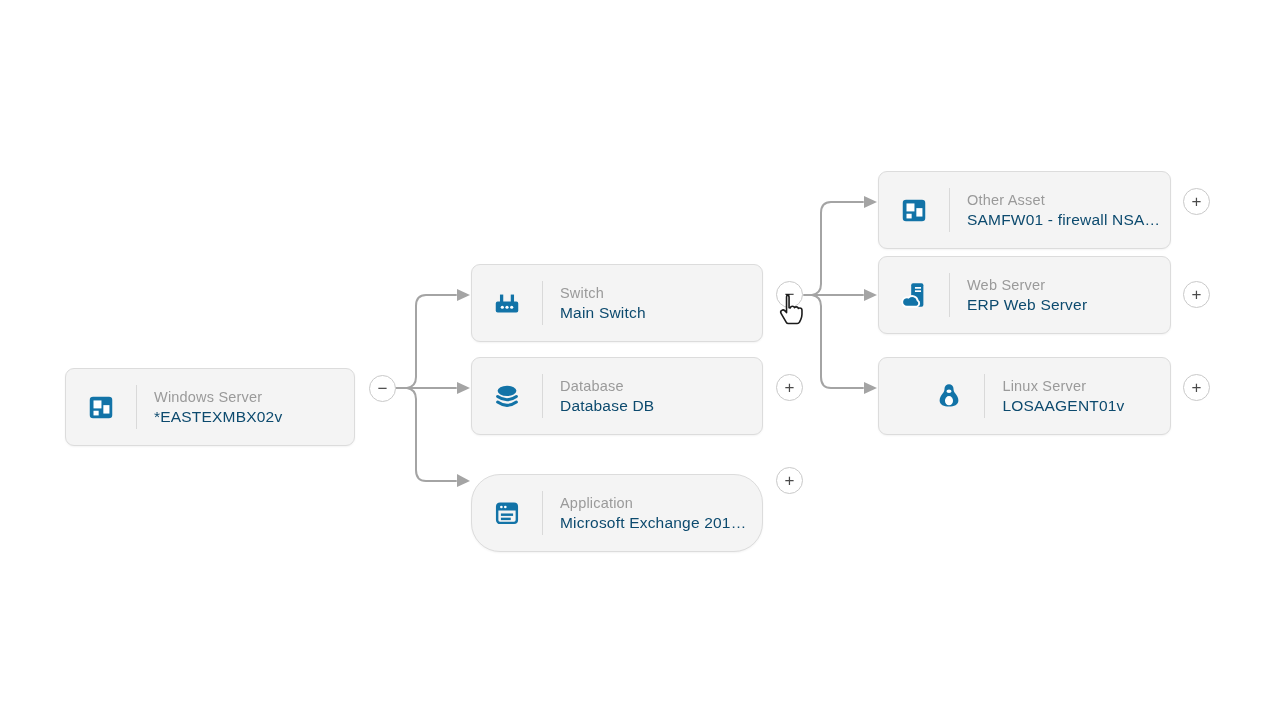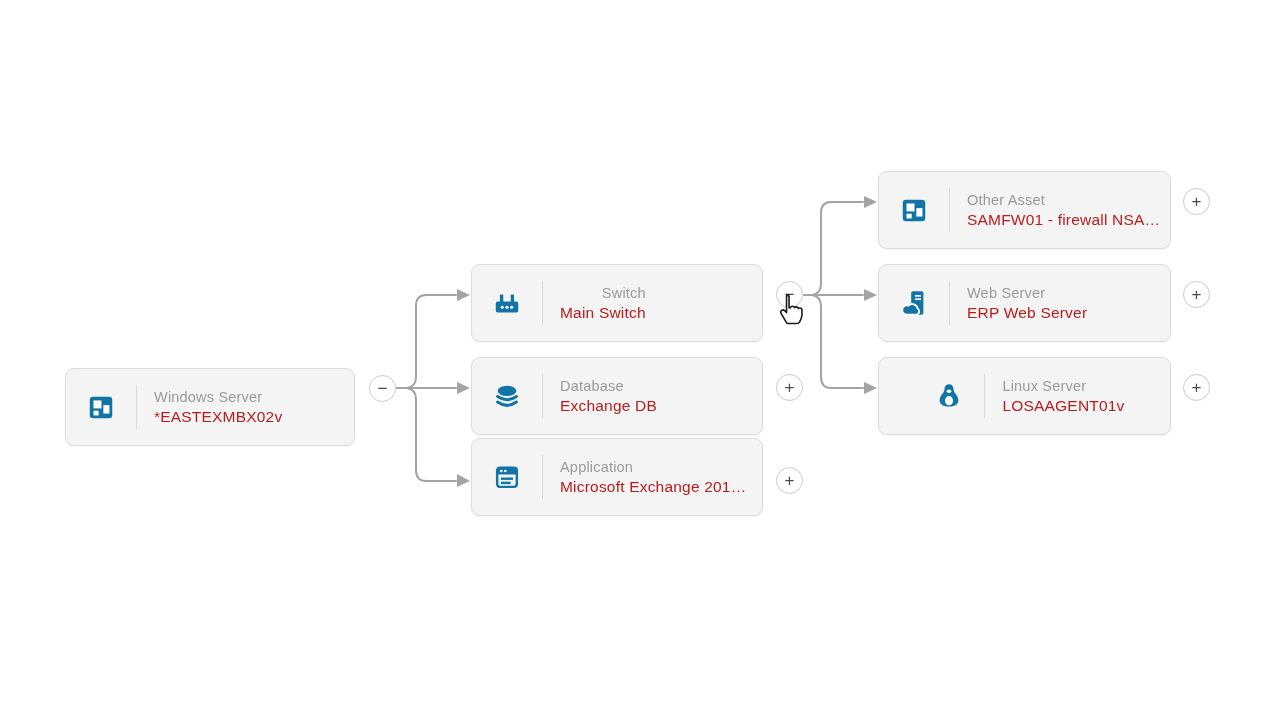--- a/index.html
+++ b/index.html
@@ -41,21 +41,21 @@
     white-space: nowrap;
   }
   .node-type {
     font-size: 14.5px;
     color: #9a9a9a;
     line-height: 19px;
     letter-spacing: 0.2px;
   }
   .node-name {
     font-size: 15.5px;
-    color: #b91c1c;
+    color: #0c4a6e;
     line-height: 20px;
     letter-spacing: 0.2px;
   }
 
   .toggle {
     position: absolute;
     width: 27px;
     height: 27px;
     border-radius: 50%;
     background: #ffffff;
@@ -108,21 +108,21 @@
         <rect x="18.5" y="14" width="6.5" height="9" fill="#ffffff"></rect>
       </svg>
     </div>
     <div class="node-divider"></div>
     <div class="node-text">
       <div class="node-type">Windows Server</div>
       <div class="node-name">*EASTEXMBX02v</div>
     </div>
   </div>
 
-  <div class="node" style="left:471px; top:264px; width:292px;text-align:right;">
+  <div class="node" style="left:471px; top:264px; width:292px;">
     <div class="node-icon">
       <svg width="30" height="30" viewBox="0 0 32 32">
         <rect x="8.5" y="7" width="3.5" height="9" fill="#1273a7"></rect>
         <rect x="20" y="7" width="3.5" height="9" fill="#1273a7"></rect>
         <rect x="4" y="14.5" width="24" height="11.5" rx="2" fill="#1273a7"></rect>
         <circle cx="11" cy="20.5" r="1.7" fill="#ffffff"></circle>
         <circle cx="16" cy="20.5" r="1.7" fill="#ffffff"></circle>
         <circle cx="21" cy="20.5" r="1.7" fill="#ffffff"></circle>
       </svg>
     </div>
@@ -137,25 +137,25 @@
     <div class="node-icon">
       <svg width="30" height="30" viewBox="0 0 32 32">
         <ellipse cx="16" cy="10.5" rx="10" ry="5.5" fill="#1273a7"></ellipse>
         <path d="M6 16.5 Q16 23.5 26 16.5" stroke="#1273a7" stroke-width="3.2" fill="none" stroke-linecap="round"></path>
         <path d="M6 22.5 Q16 29.5 26 22.5" stroke="#1273a7" stroke-width="3.2" fill="none" stroke-linecap="round"></path>
       </svg>
     </div>
     <div class="node-divider"></div>
     <div class="node-text">
       <div class="node-type">Database</div>
-      <div class="node-name">Exchange DB</div>
-    </div>
-  </div>
-
-  <div class="node" style="left:471px; top:438px; width:292px;">
+      <div class="node-name">Database DB</div>
+    </div>
+  </div>
+
+  <div class="node" style="left:471px; top:474px; width:292px;border-radius:29px;">
     <div class="node-icon">
       <svg width="30" height="30" viewBox="0 0 32 32">
         <rect x="5.5" y="6" width="21" height="20.5" rx="3" fill="none" stroke="#1273a7" stroke-width="2.6"></rect>
         <path d="M5.5 9 a3 3 0 0 1 3 -3 h15 a3 3 0 0 1 3 3 v4.2 h-21 z" fill="#1273a7"></path>
         <circle cx="10" cy="9.6" r="1.4" fill="#ffffff"></circle>
         <circle cx="14.2" cy="9.6" r="1.4" fill="#ffffff"></circle>
         <rect x="9.5" y="16.5" width="13" height="2.6" fill="#1273a7"></rect>
         <rect x="9.5" y="21" width="10.5" height="2.6" fill="#1273a7"></rect>
       </svg>
     </div>
@@ -175,21 +175,21 @@
         <rect x="18.5" y="14" width="6.5" height="9" fill="#ffffff"></rect>
       </svg>
     </div>
     <div class="node-divider"></div>
     <div class="node-text">
       <div class="node-type">Other Asset</div>
       <div class="node-name">SAMFW01 - firewall NSA…</div>
     </div>
   </div>
 
-  <div class="node" style="left:878px; top:264px; width:293px;">
+  <div class="node" style="left:878px; top:256px; width:293px;">
     <div class="node-icon">
       <svg width="30" height="30" viewBox="0 0 32 32">
         <rect x="13" y="3.5" width="13" height="25" rx="2" fill="#1273a7"></rect>
         <rect x="17" y="7.5" width="6.5" height="1.8" fill="#ffffff"></rect>
         <rect x="17" y="11" width="6.5" height="1.8" fill="#ffffff"></rect>
         <path d="M8.5 28.5 a5 5 0 1 1 1.6 -9.7 a5.8 5.8 0 0 1 9.8 3.1 a3.7 3.7 0 0 1 -0.9 6.6 z" fill="#1273a7" stroke="#ffffff" stroke-width="2"></path>
       </svg>
     </div>
     <div class="node-divider"></div>
     <div class="node-text">

